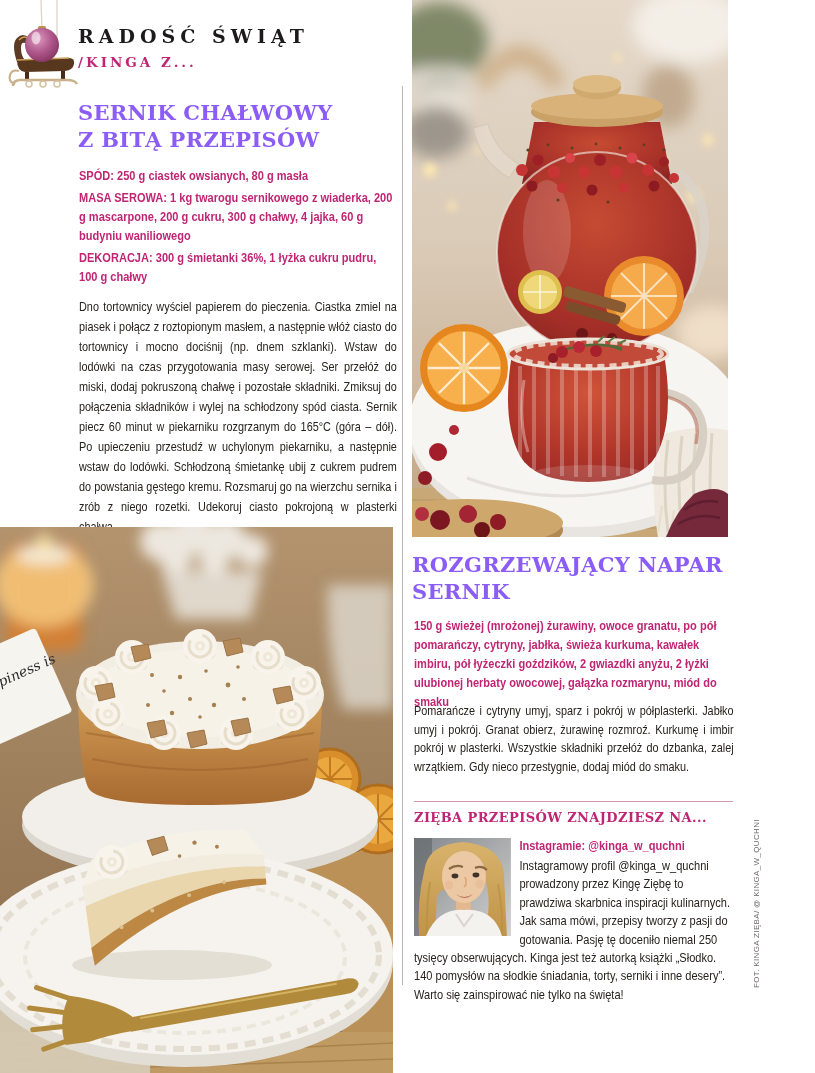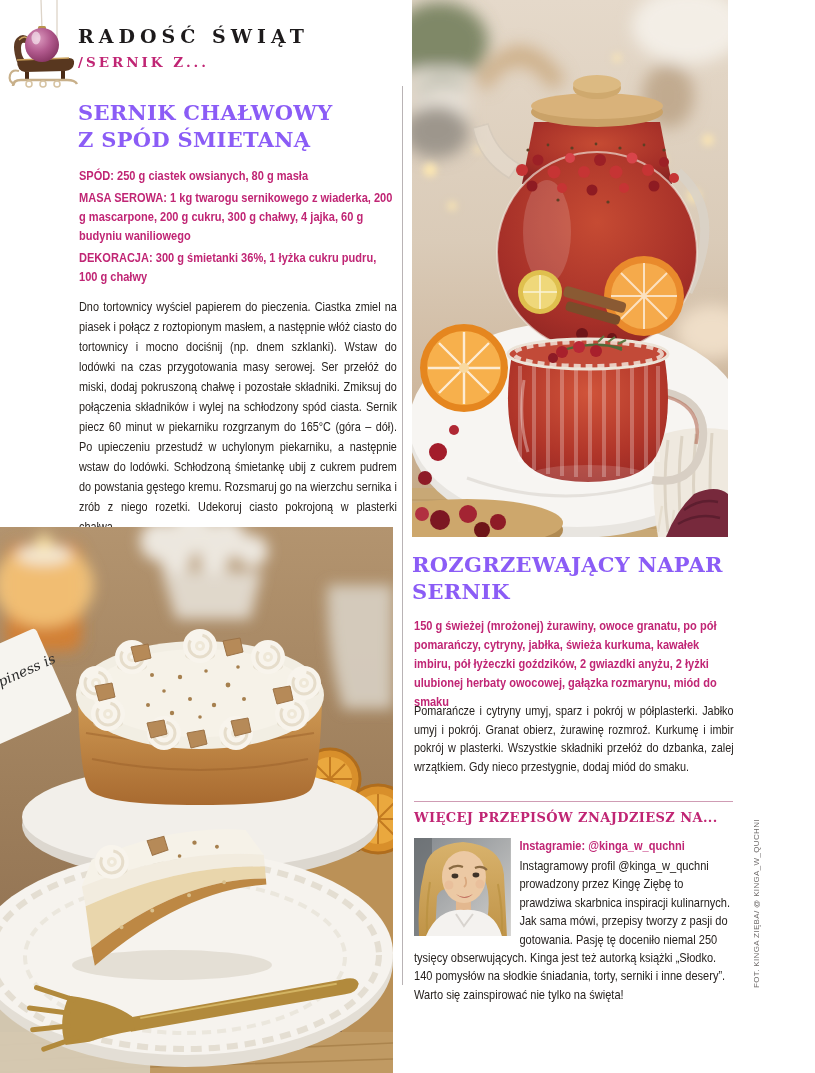--- a/index.html
+++ b/index.html
@@ -75,23 +75,23 @@
       <rect x="20" y="72" width="4" height="8" fill="#4a2b16"></rect>
       <rect x="56" y="71" width="4" height="9" fill="#4a2b16"></rect>
       <path d="M8,86 Q8,80 16,80 L62,80 Q70,80 72,84" stroke="#c8b08a" stroke-width="2.5" fill="none"></path>
       <path d="M10,84 q-7,-2 -5,-9 q2,-6 9,-4" stroke="#c8b08a" stroke-width="2.2" fill="none"></path>
       <circle cx="24" cy="84" r="3" fill="none" stroke="#d6c3a2" stroke-width="1.5"></circle>
       <circle cx="38" cy="84" r="3" fill="none" stroke="#d6c3a2" stroke-width="1.5"></circle>
       <circle cx="52" cy="84" r="3" fill="none" stroke="#d6c3a2" stroke-width="1.5"></circle>
     </svg>
   </div>
   <div class="kicker">RADOŚĆ ŚWIĄT</div>
-  <div class="sub">/SERNIK Z...</div>
-
-  <h2 class="title t1"><span>SERNIK CHAŁWOWY</span><br><span>Z SPÓD ŚMIETANĄ</span></h2>
+  <div class="sub">/KINGA Z...</div>
+
+  <h2 class="title t1"><span>SERNIK CHAŁWOWY</span><br><span>Z BITĄ PRZEPISÓW</span></h2>
 
   <div class="ing ing1 scaleL">
     <p><span class="lab">SPÓD:</span><span> 250 g ciastek owsianych, 80 g masła</span></p>
     <p><span class="lab">MASA SEROWA:</span><span> 1 kg twarogu sernikowego z wiaderka, 200 g mascarpone, 200 g cukru, 300 g chałwy, 4 jajka, 60 g budyniu waniliowego</span></p>
     <p><span class="lab">DEKORACJA:</span><span> 300 g śmietanki 36%, 1 łyżka cukru pudru, 100 g chałwy</span></p>
   </div>
 
   <p class="bodytext b1 scaleL">Dno tortownicy wyściel papierem do pieczenia. Ciastka zmiel na piasek i połącz z roztopionym masłem, a następnie włóż ciasto do tortownicy i mocno dociśnij (np. dnem szklanki). Wstaw do lodówki na czas przygotowania masy serowej. Ser przełóż do miski, dodaj pokruszoną chałwę i pozostałe składniki. Zmiksuj do połączenia składników i wylej na schłodzony spód ciasta. Sernik piecz 60 minut w piekarniku rozgrzanym do 165°C (góra – dół). Po upieczeniu przestudź w uchylonym piekarniku, a następnie wstaw do lodówki. Schłodzoną śmietankę ubij z cukrem pudrem do powstania gęstego kremu. Rozsmaruj go na wierzchu sernika i zrób z niego rozetki. Udekoruj ciasto pokrojoną w plasterki chałwą.</p>
 
   <div class="rule"></div>
@@ -275,21 +275,21 @@
     </svg>
   </div>
 
   <h2 class="title t2"><span>ROZGRZEWAJĄCY NAPAR</span><br><span>SERNIK</span></h2>
 
   <p class="ing ing2 scaleR">150 g świeżej (mrożonej) żurawiny, owoce granatu, po pół pomarańczy, cytryny, jabłka, świeża kurkuma, kawałek imbiru, pół łyżeczki goździków, 2 gwiazdki anyżu, 2 łyżki ulubionej herbaty owocowej, gałązka rozmarynu, miód do smaku</p>
 
   <p class="bodytext b2 scaleR">Pomarańcze i cytryny umyj, sparz i pokrój w półplasterki. Jabłko umyj i pokrój. Granat obierz, żurawinę rozmroź. Kurkumę i imbir pokrój w plasterki. Wszystkie składniki przełóż do dzbanka, zalej wrzątkiem. Gdy nieco przestygnie, dodaj miód do smaku.</p>
 
   <div class="fdivider"></div>
-  <h3 class="fheading">WIĘCEJ PRZEPISÓW ZNAJDZIESZ NA...</h3>
+  <h3 class="fheading">ZIĘBA PRZEPISÓW ZNAJDZIESZ NA...</h3>
 
   <div class="bio scaleR">
     <div class="avatar">
       <svg width="114" height="98" viewBox="0 0 97 98" preserveAspectRatio="none">
         <defs>
           <linearGradient id="avbg" x1="0" y1="0" x2="1" y2="1">
             <stop offset="0" stop-color="#83888d"></stop>
               <stop offset="1" stop-color="#d3d2cf"></stop>
           </linearGradient>
           <linearGradient id="avhair" x1="0" y1="0" x2="0" y2="1">

